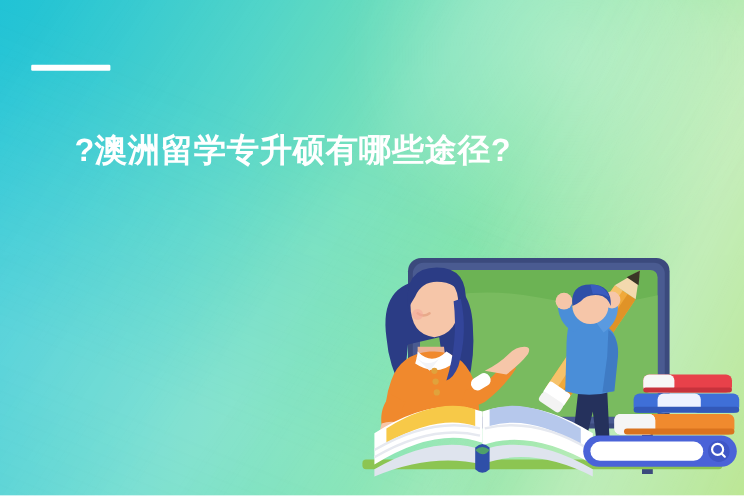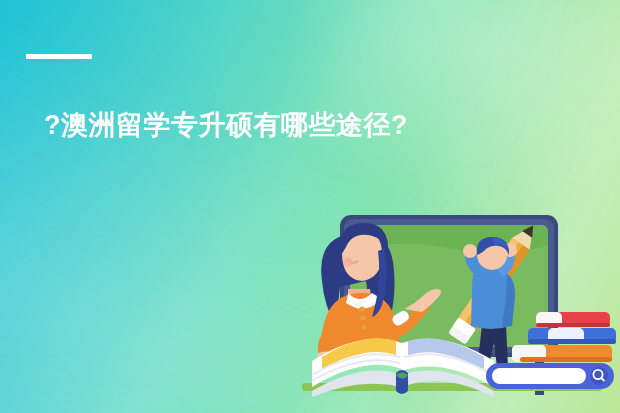--- a/index.html
+++ b/index.html
@@ -90,21 +90,21 @@
     top: 54px;
     width: 66px;
     height: 5px;
     background: #ffffff;
     border-radius: 1px;
   }
 
   
   .headline {
     position: absolute;
-    left: 44px;
+    left: 62px;
     top: 107px;
     width: 430px;
     color: #ffffff;
     font-size: 27px;
     line-height: 36px;
     font-weight: bold;
     letter-spacing: .5px;
     white-space: nowrap;
   }
 

